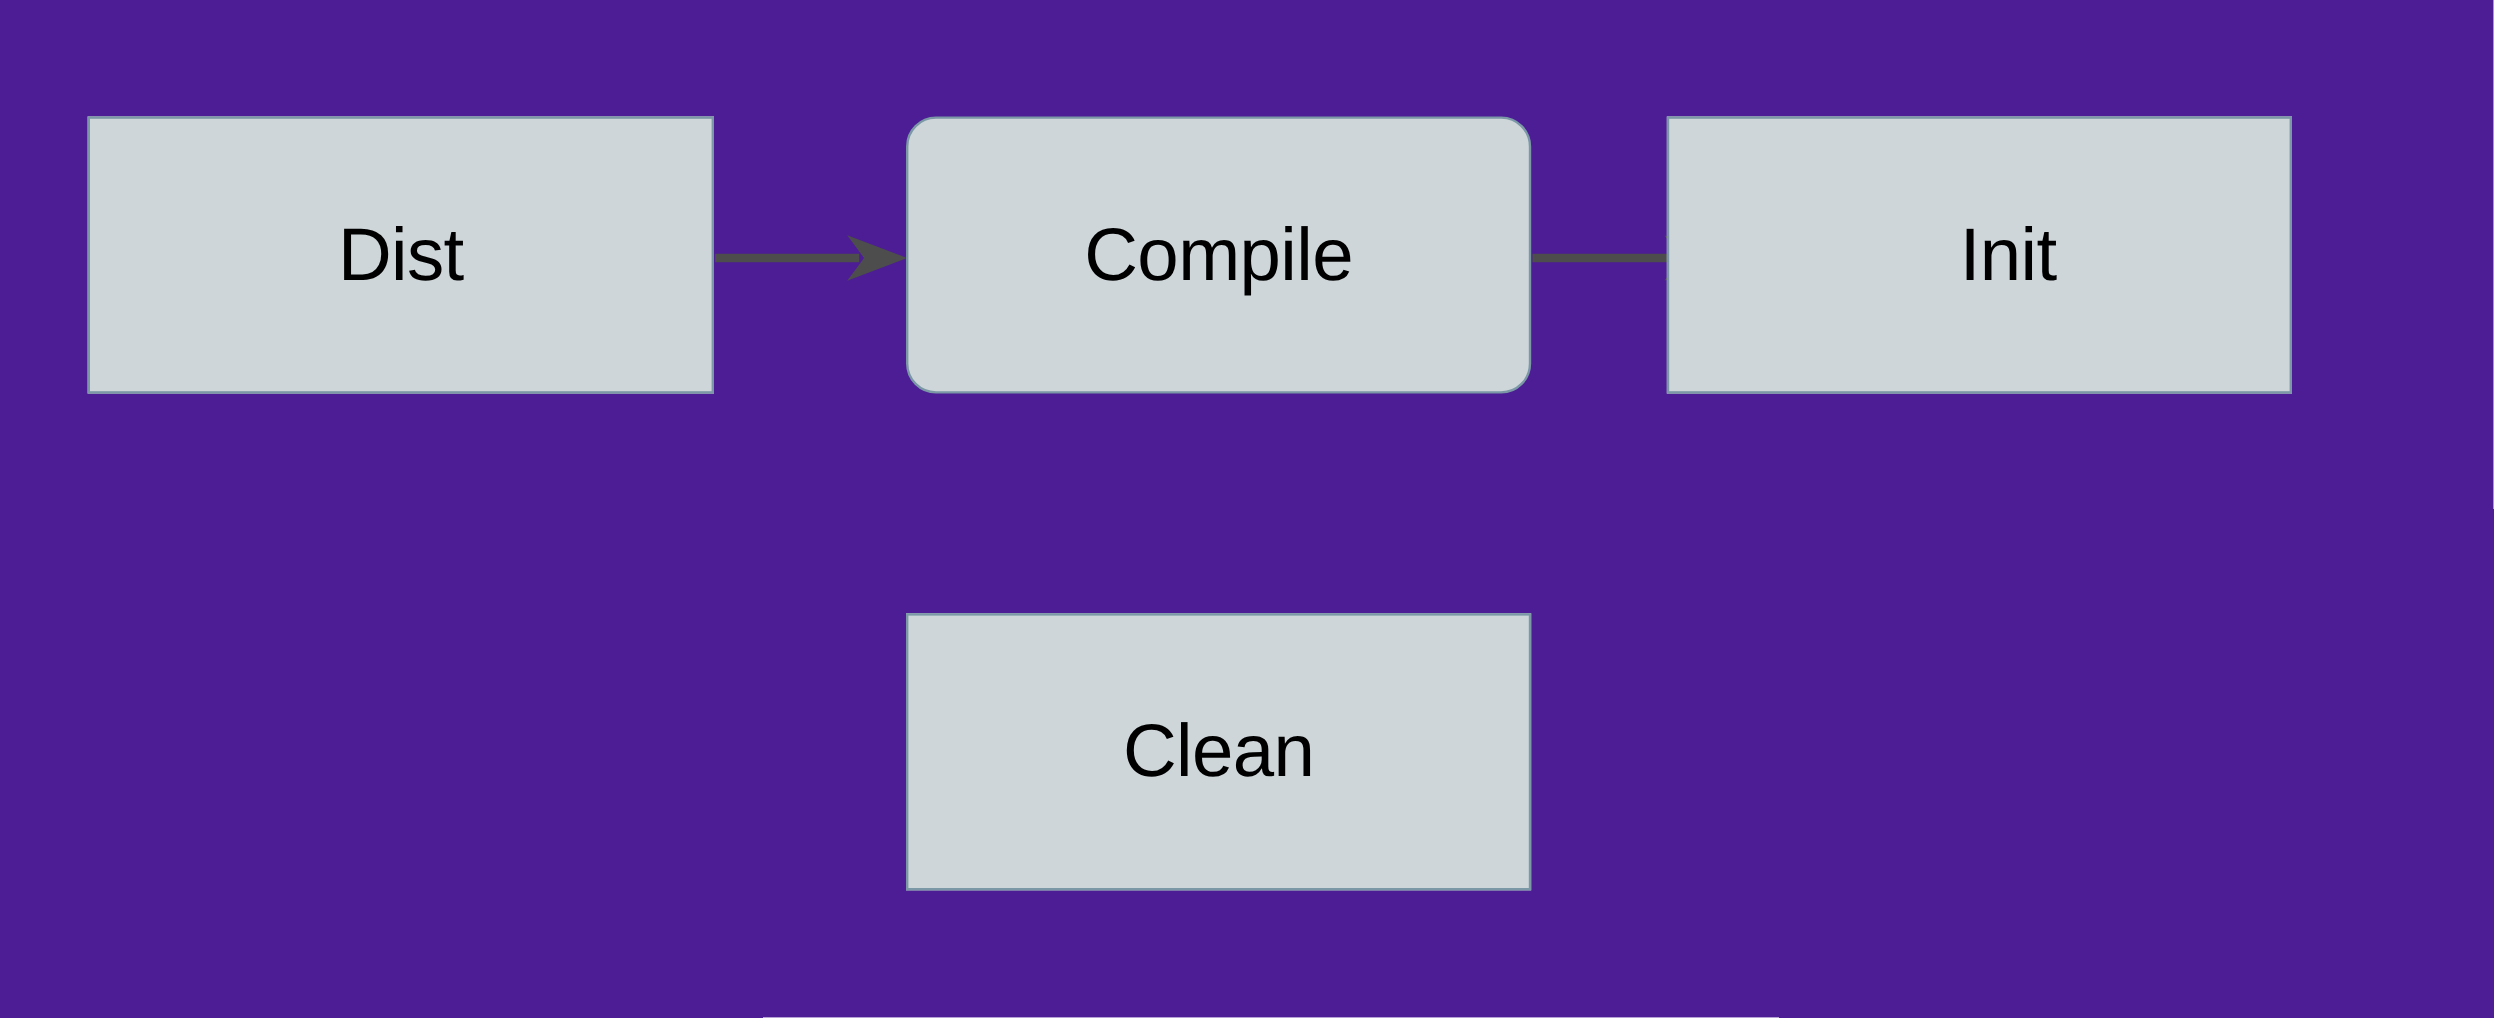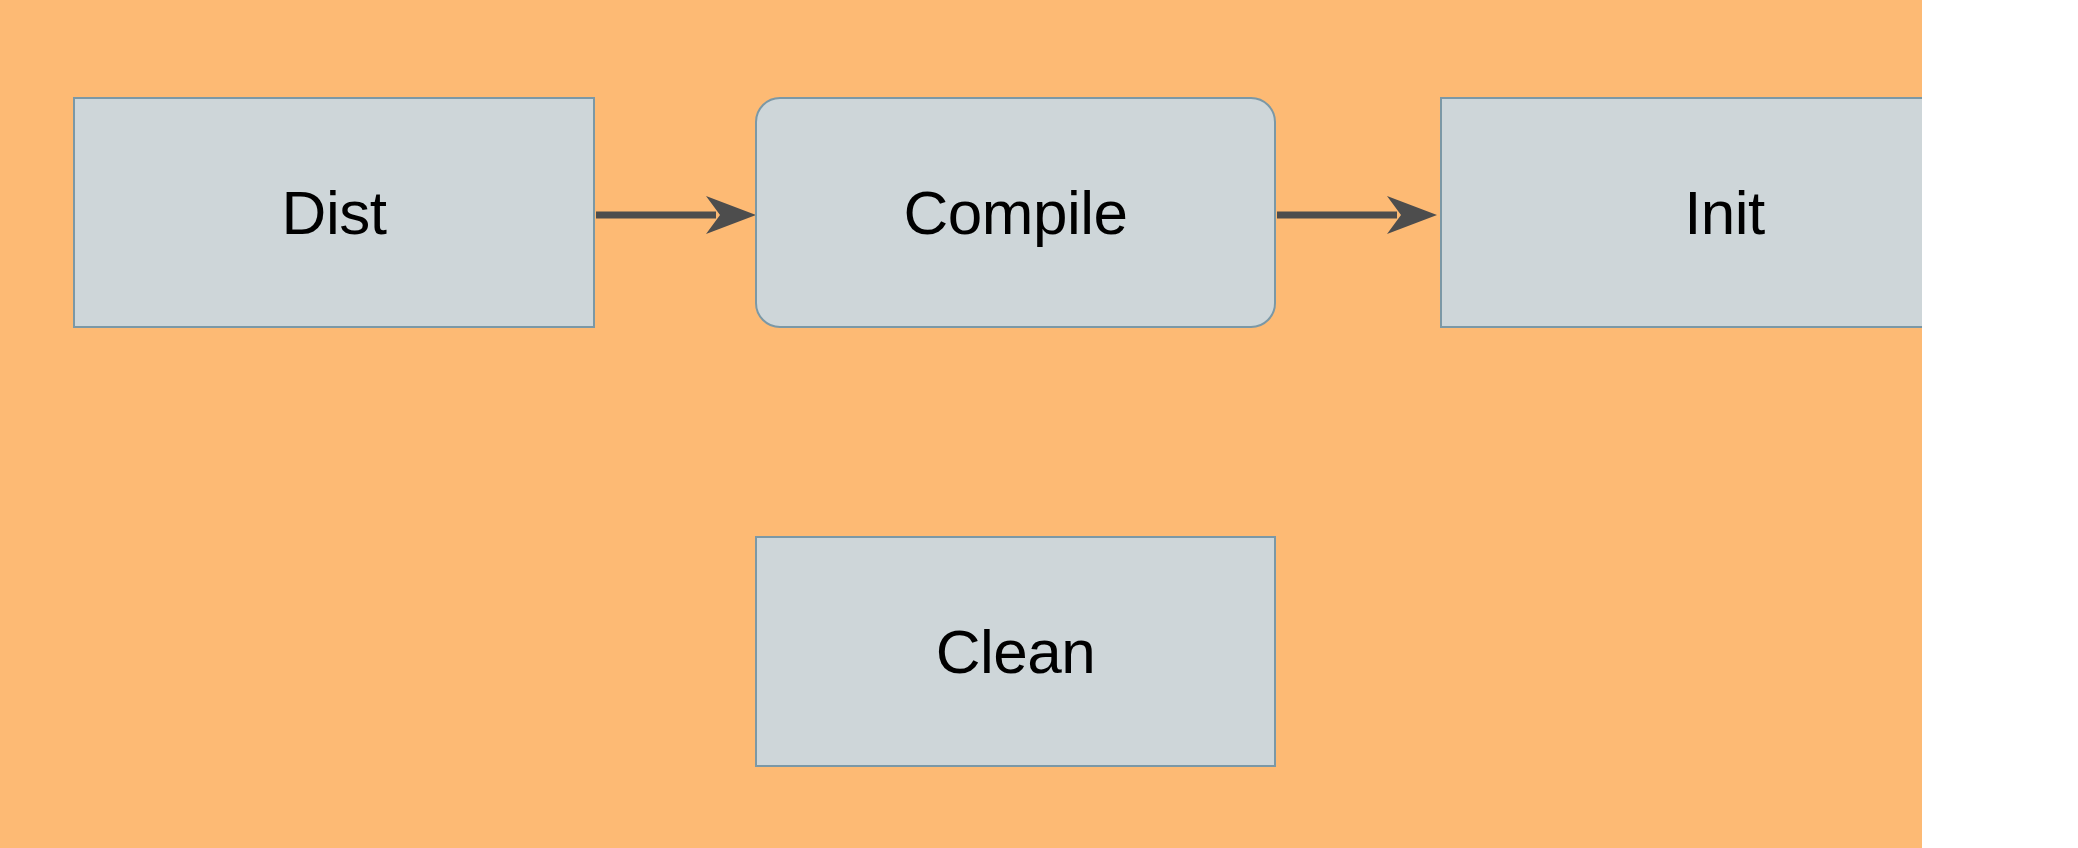--- a/index.html
+++ b/index.html
@@ -6,23 +6,23 @@
   html, body {
     margin: 0;
     padding: 0;
     background: #ffffff;
   }
   body {
     font-family: "Liberation Sans", sans-serif;
   }
   #diagram-canvas {
     position: relative;
-    width: 1922px;
+    width: 2078px;
     height: 848px;
-    background: #fdba74;
+    background: #4c1d95;
     overflow: hidden;
   }
   .node {
     position: absolute;
     box-sizing: border-box;
     background: #ced6d9;
     border: 2px solid #7b98a6;
     display: flex;
     align-items: center;
     justify-content: center;
@@ -66,21 +66,21 @@
   </div>
 
   <div class="node" style="left:73px; top:97px; width:522px; height:231px;">
     <span class="node-label">Dist</span>
   </div>
 
   <div class="node" style="left:755px; top:97px; width:521px; height:231px;border-radius:25px;">
     <span class="node-label">Compile</span>
   </div>
 
-  <div class="node" style="left:1440px; top:97px; width:521px; height:231px;padding-left:48px;">
+  <div class="node" style="left:1389px; top:97px; width:521px; height:231px;padding-left:48px;">
     <span class="node-label">Init</span>
   </div>
 
-  <div class="node" style="left:755px; top:536px; width:521px; height:231px;">
+  <div class="node" style="left:755px; top:511px; width:521px; height:231px;">
     <span class="node-label">Clean</span>
   </div>
 
 </div>
 
 </body></html>

